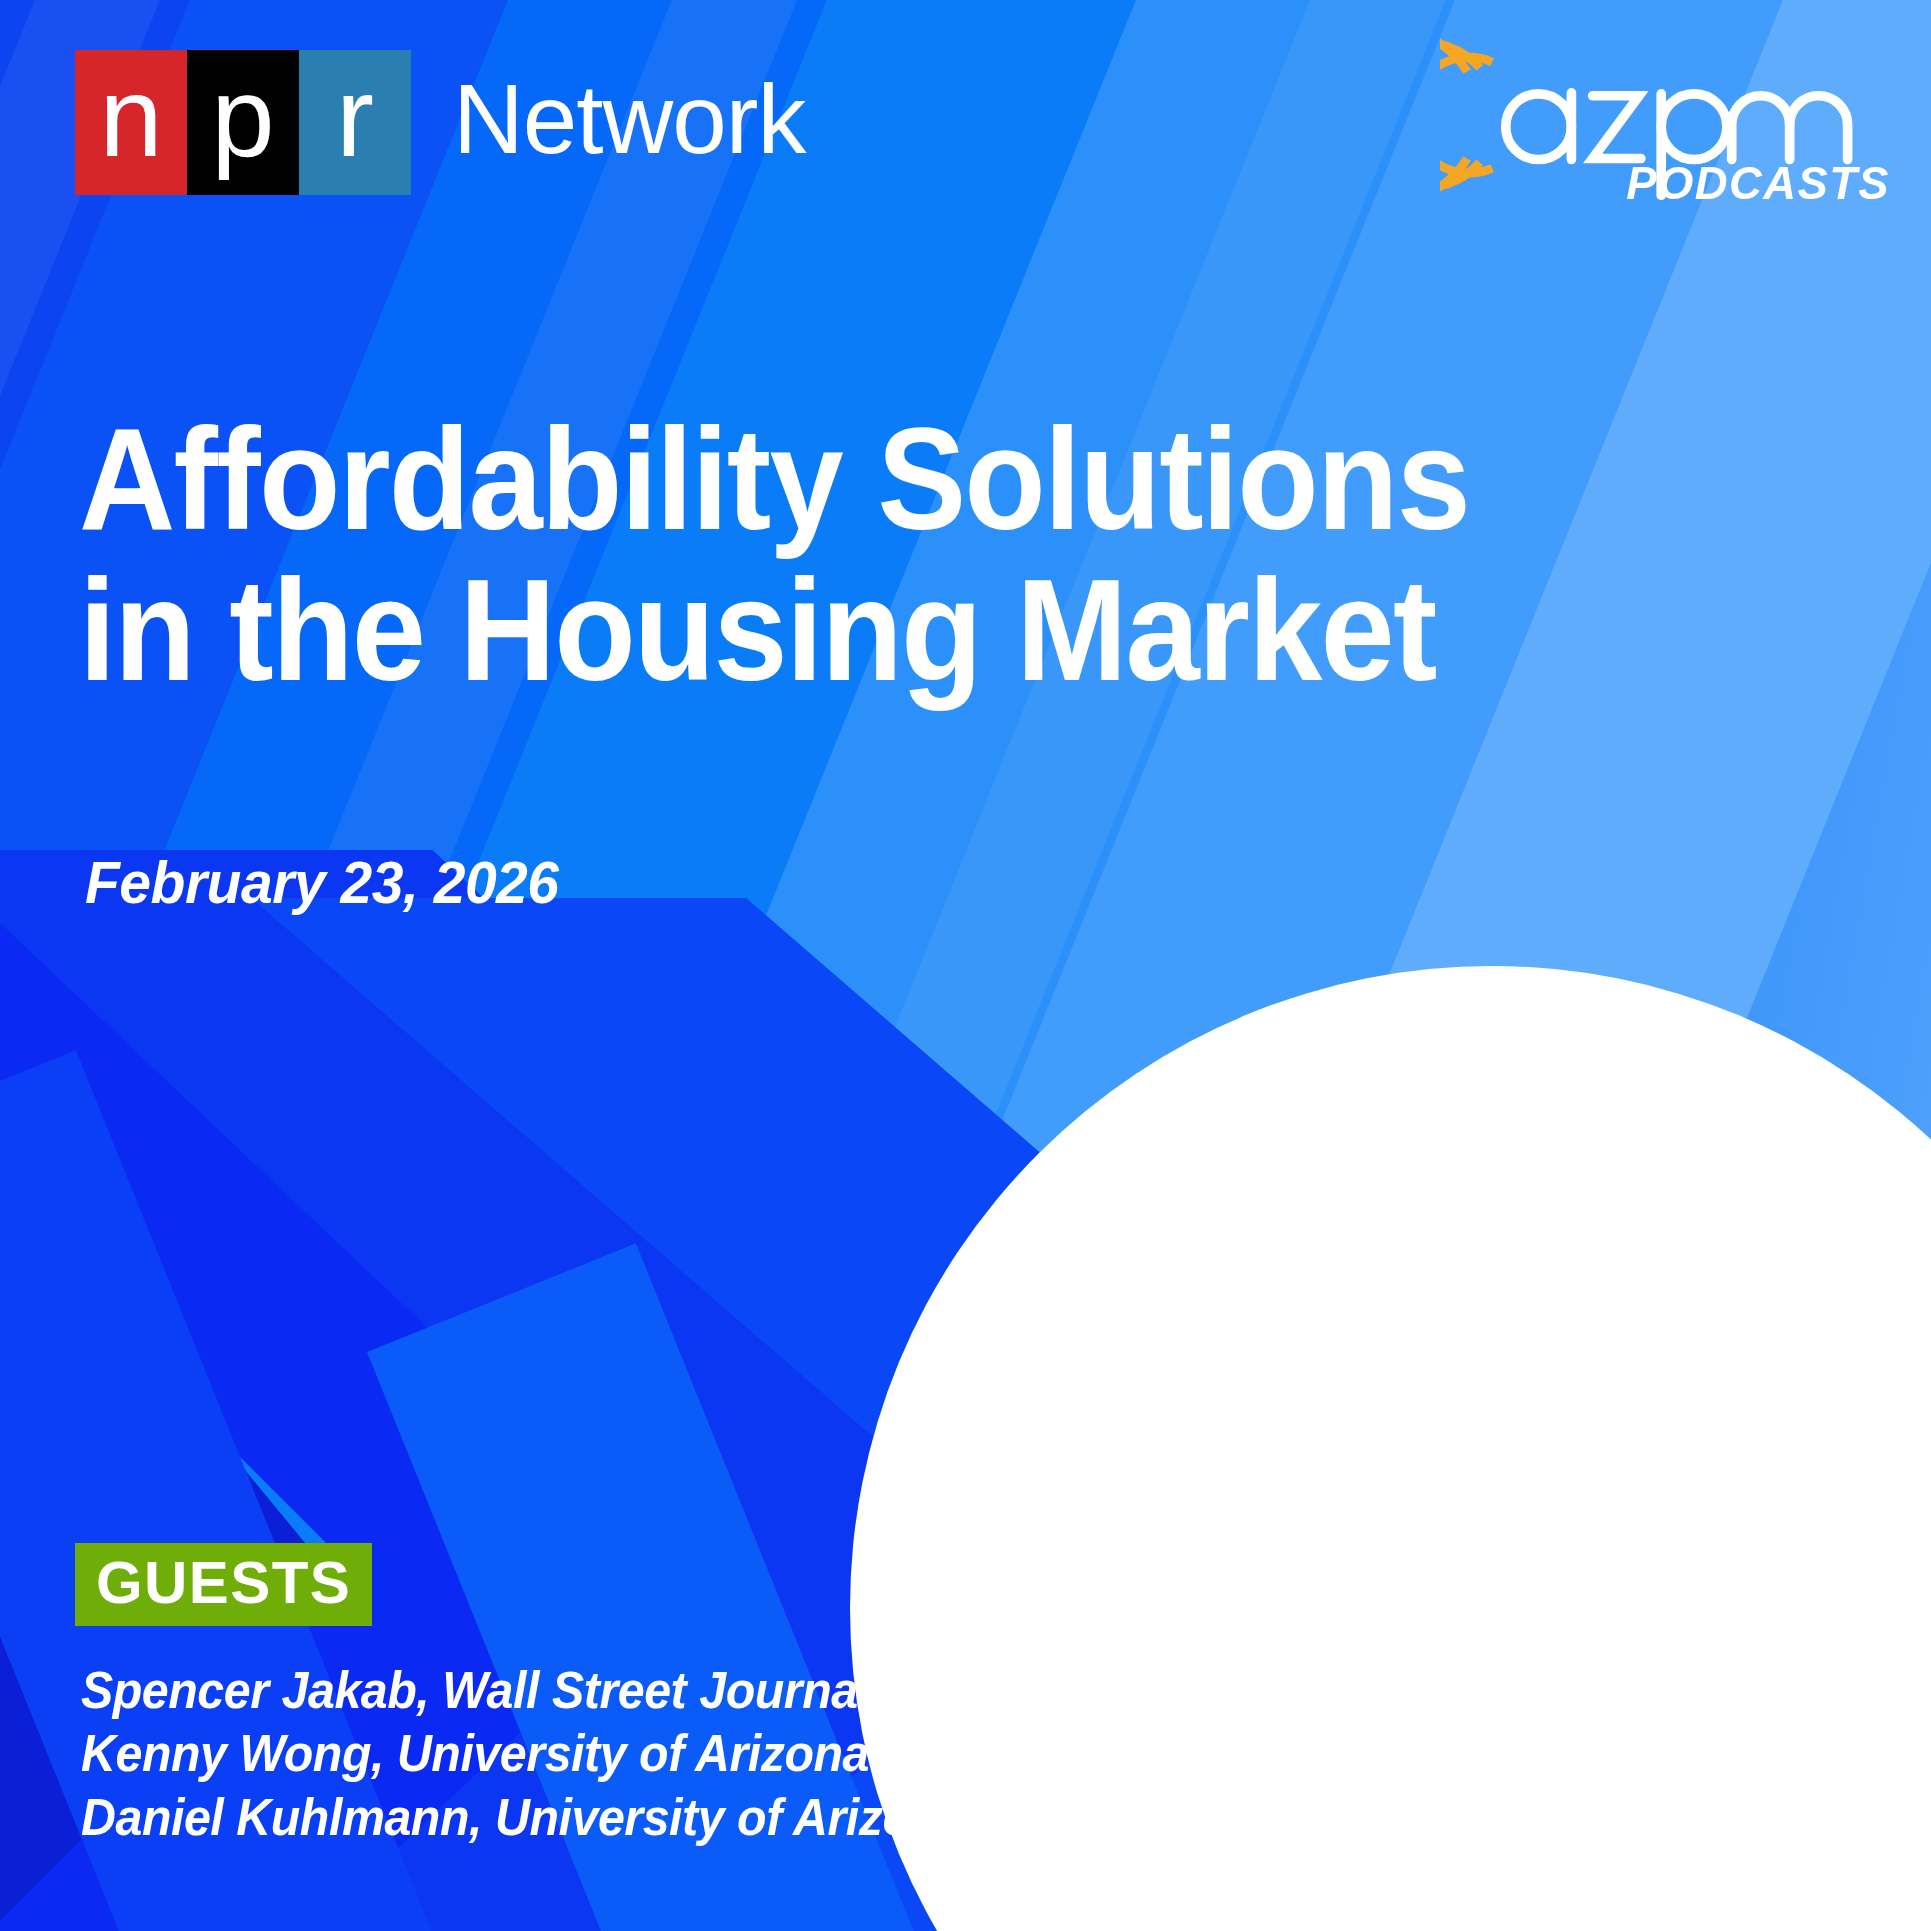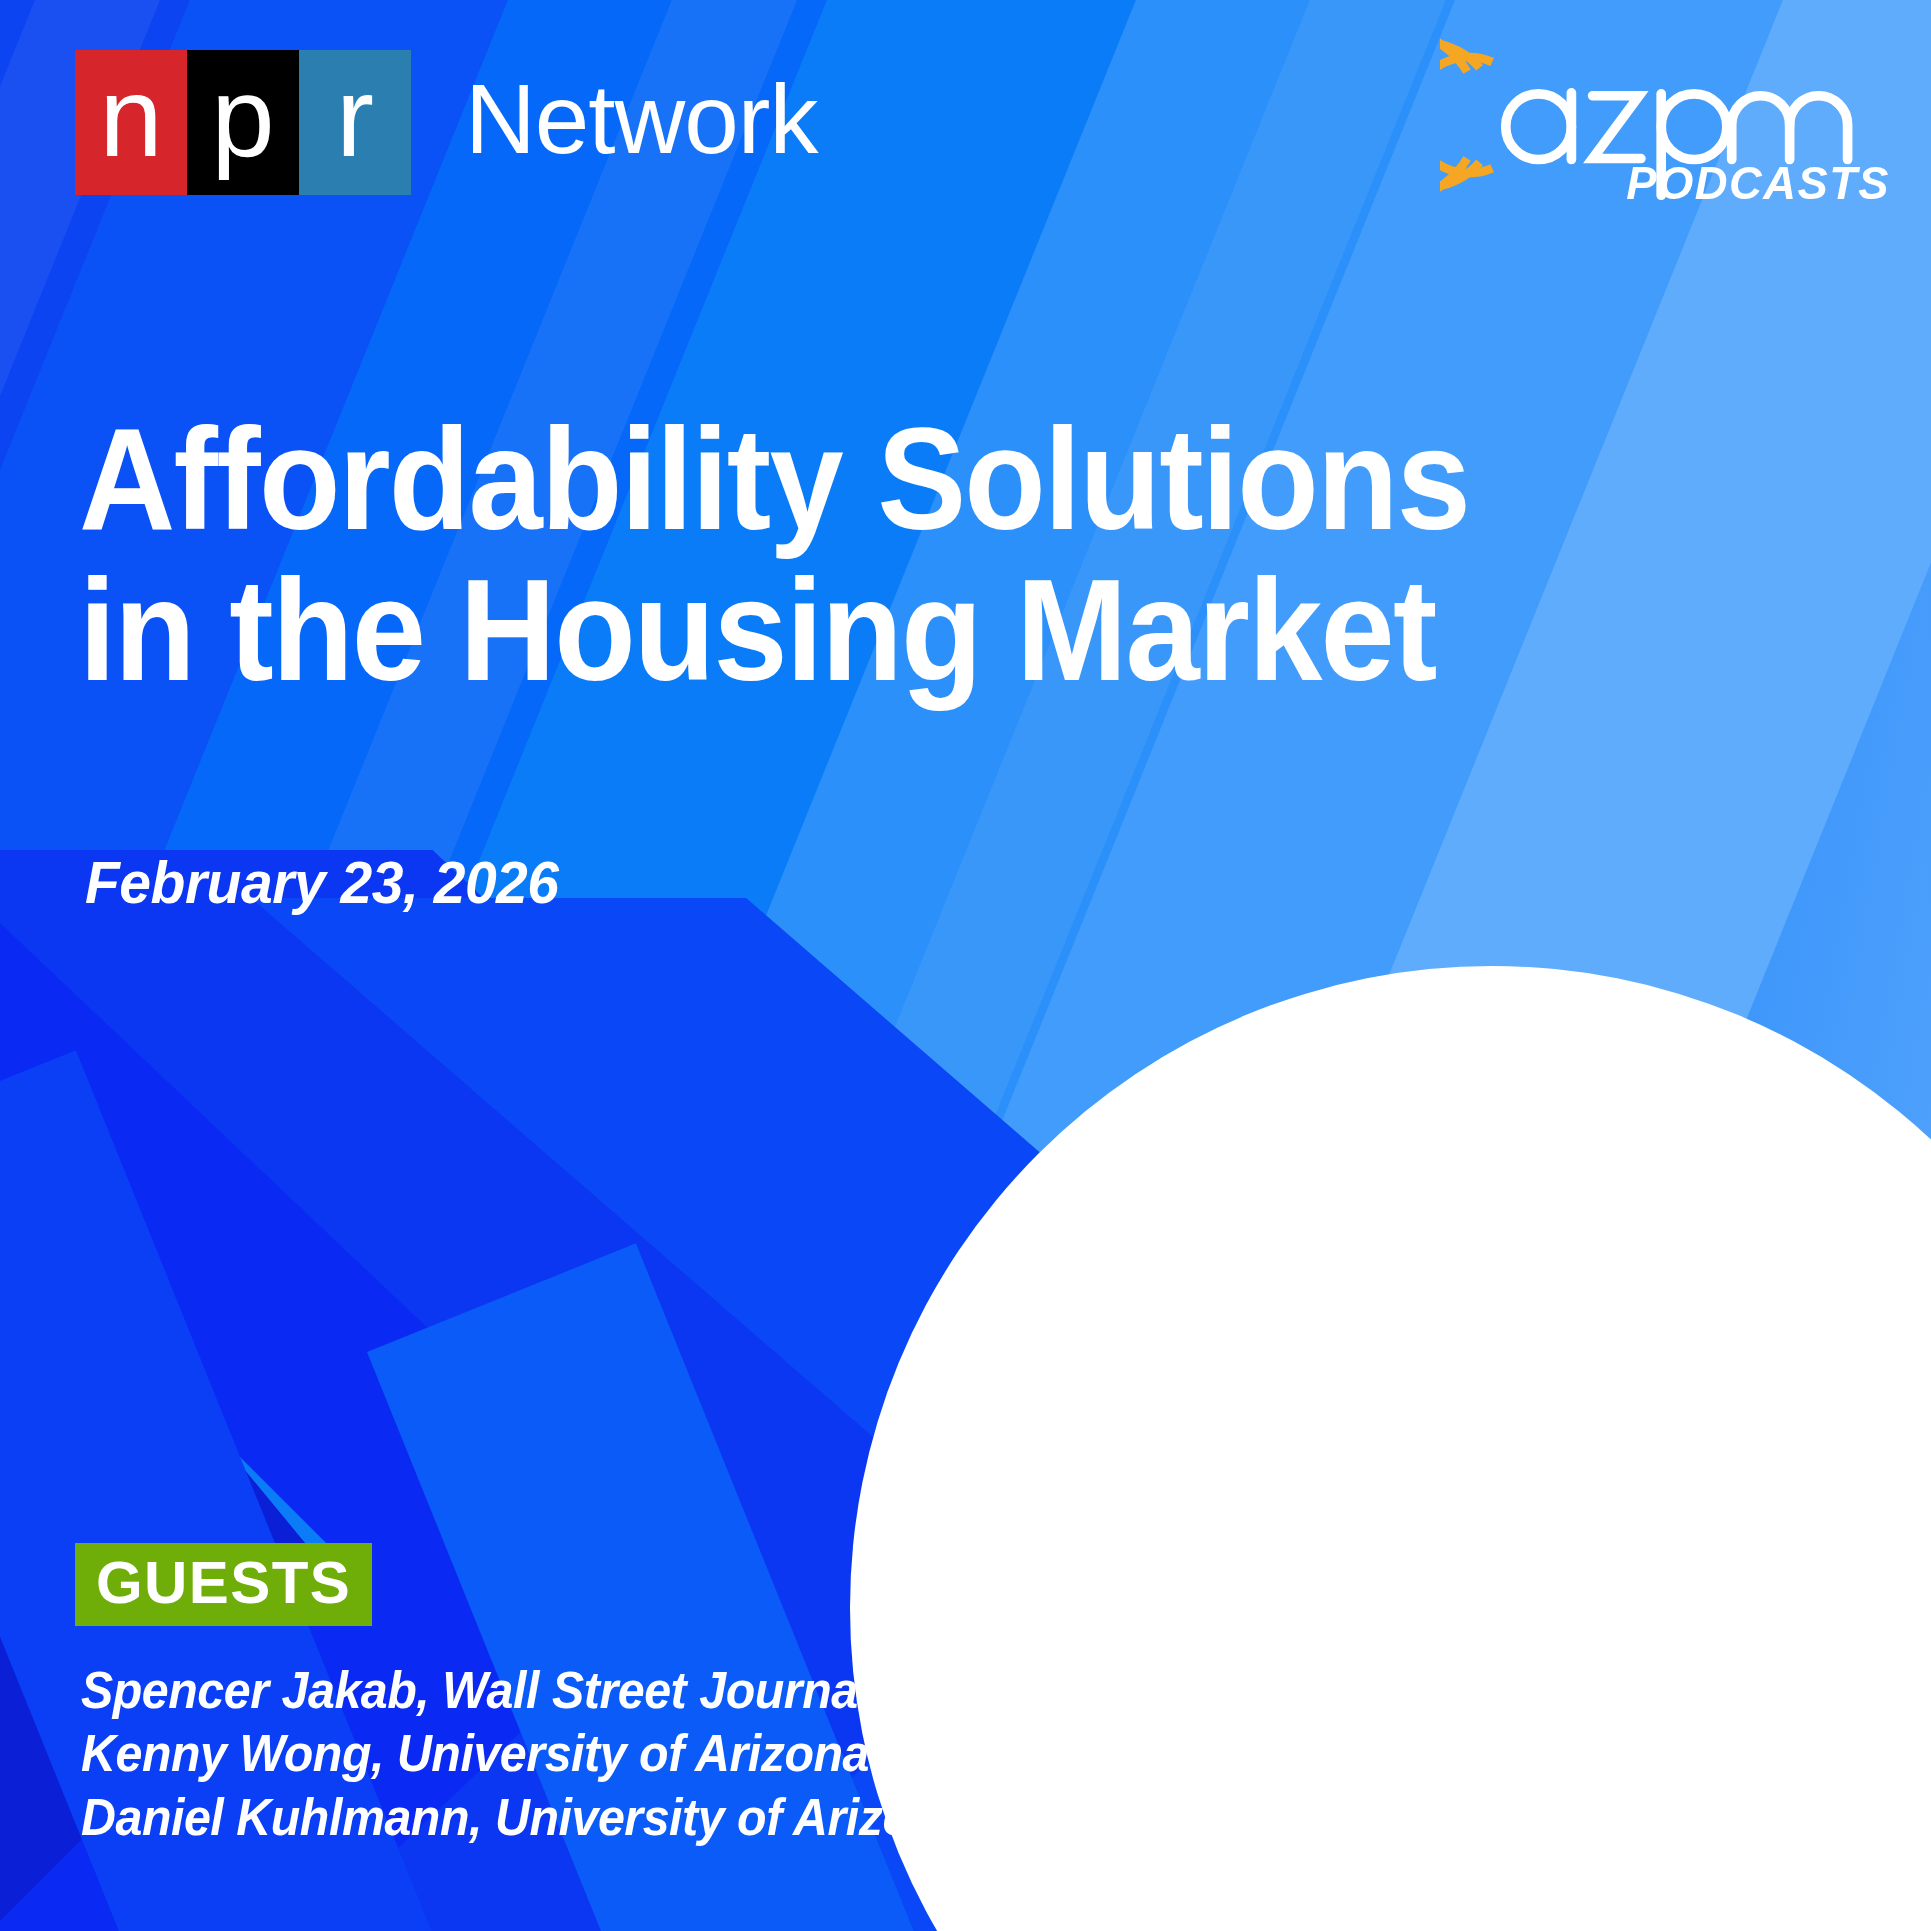--- a/index.html
+++ b/index.html
@@ -54,21 +54,21 @@
     font-weight: 400;
     line-height: 1;
     font-family: "Liberation Sans", sans-serif;
   }
   .npr-sq span { display:block; transform: translateY(-5.8px); }
   .npr-network {
     color: #ffffff;
     font-size: 98px;
     font-weight: 500;
     letter-spacing: -1px;
-    margin-left: 54px;
+    margin-left: 42px;
     line-height: 1;
     transform: translateY(-3.9px);
   }
 
   
   .azpm-wrap {
     position: absolute;
     right: 37px; top: 33px;
     width: 454px; height: 169px; font-style: italic;
   }

